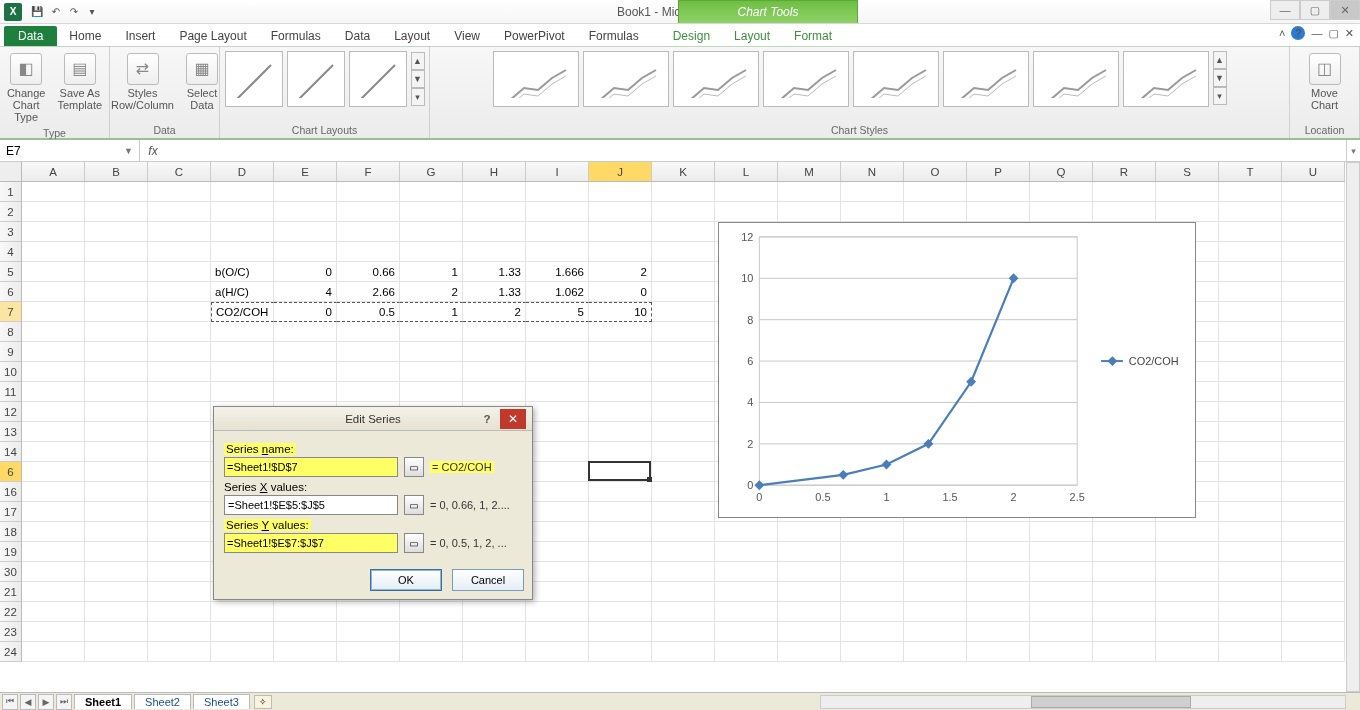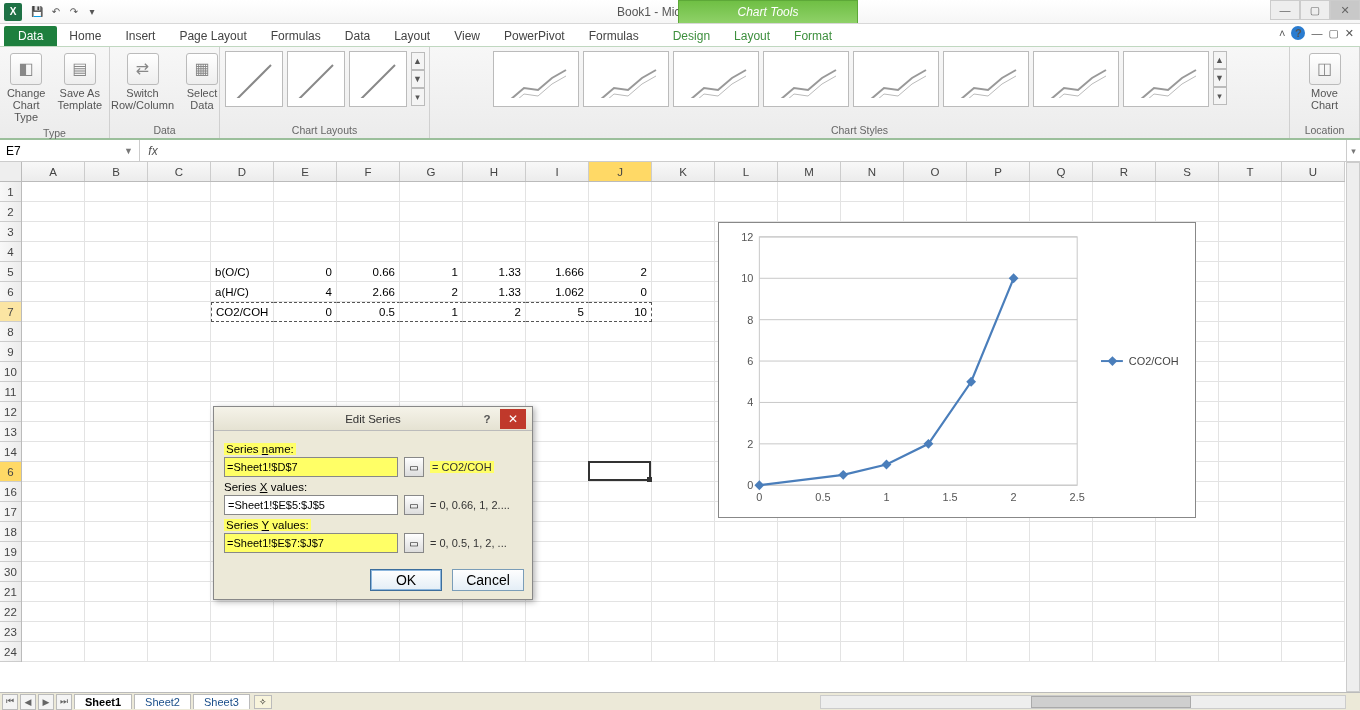--- a/index.html
+++ b/index.html
@@ -76,21 +76,21 @@
 .dlg-title .dlg-close { position:absolute; right:6px; top:2px; width:26px;height:20px; background:#c0392b; color:#fff; display:flex;align-items:center;justify-content:center; cursor:pointer; font-size:12px;}
 .dlg-body { padding:8px 10px;}
 .dlg-label { margin:4px 0 2px;}
 .dlg-label u{text-decoration:underline;}
 .dlg-row { display:flex; align-items:center; gap:6px;}
 .dlg-input { flex:0 0 174px; height:20px; border:1px solid #888; padding:0 3px; font-size:11px; background:#fff;}
 .rangebtn { width:20px;height:20px;border:1px solid #888;background:linear-gradient(#fff,#ddd);display:flex;align-items:center;justify-content:center;cursor:pointer;font-size:10px;}
 .hl { background: #ffff66; padding:0 2px;}
 .dlg-preview { font-size:11px; color:#333;}
 .dlg-buttons { display:flex; justify-content:flex-end; gap:10px; padding:8px;}
-.dlg-btn { width:72px; height:22px; border:1px solid #7a9db8; background:linear-gradient(#fefefe,#e4eef6); cursor:pointer; font-size:14px;}
+.dlg-btn { width:72px; height:22px; border:1px solid #7a9db8; background:linear-gradient(#fefefe,#e4eef6); cursor:pointer; font-size:11px;}
 .dlg-btn.primary { border:1px solid #3d6e9c; box-shadow:0 0 0 1px #8cb6dd inset;}
 
 
 .sheettabs { height:18px; background:#ece9d8; border-top:1px solid #bbb; display:flex; align-items:center; font-size:11px; position:relative;}
 .nav-btn { width:16px; height:16px; border:1px solid #bbb; background:#f4f4f4; margin-left:2px; display:flex;align-items:center;justify-content:center;font-size:9px;cursor:pointer;color:#666;}
 .stab { padding:1px 10px; background:#fff; border:1px solid #bbb; border-bottom:none; margin-left:2px; cursor:pointer; color:#1a4e8a;}
 .stab.active { background:#fff; font-weight:bold; color:#000;}
 .newtab { width:18px;height:14px;margin-left:4px;border:1px solid #bbb;background:#f8f4dc;cursor:pointer;font-size:9px;display:flex;align-items:center;justify-content:center;}
 .hscroll { position:absolute; right:14px; left:820px; height:14px; top:2px; background:#eee;border:1px solid #ccc;}
 .hscroll .thumb{position:absolute;left:40%;width:160px;height:100%;background:#cfcfcf;border:1px solid #aaa;}
@@ -152,21 +152,21 @@
         <span>Save As Template</span>
       </div>
     </div>
     <div class="rgroup-label">Type</div>
   </div>
 
   <div class="rgroup" style="width:110px">
     <div class="rgroup-body">
       <div class="big-btn">
         <div class="ico">⇄</div>
-        <span>Switch Row/Column</span>
+        <span>Styles Row/Column</span>
       </div>
       <div class="big-btn">
         <div class="ico">▦</div>
         <span>Select Data</span>
       </div>
     </div>
     <div class="rgroup-label">Data</div>
   </div>
 
   <div class="rgroup" style="width:210px">

